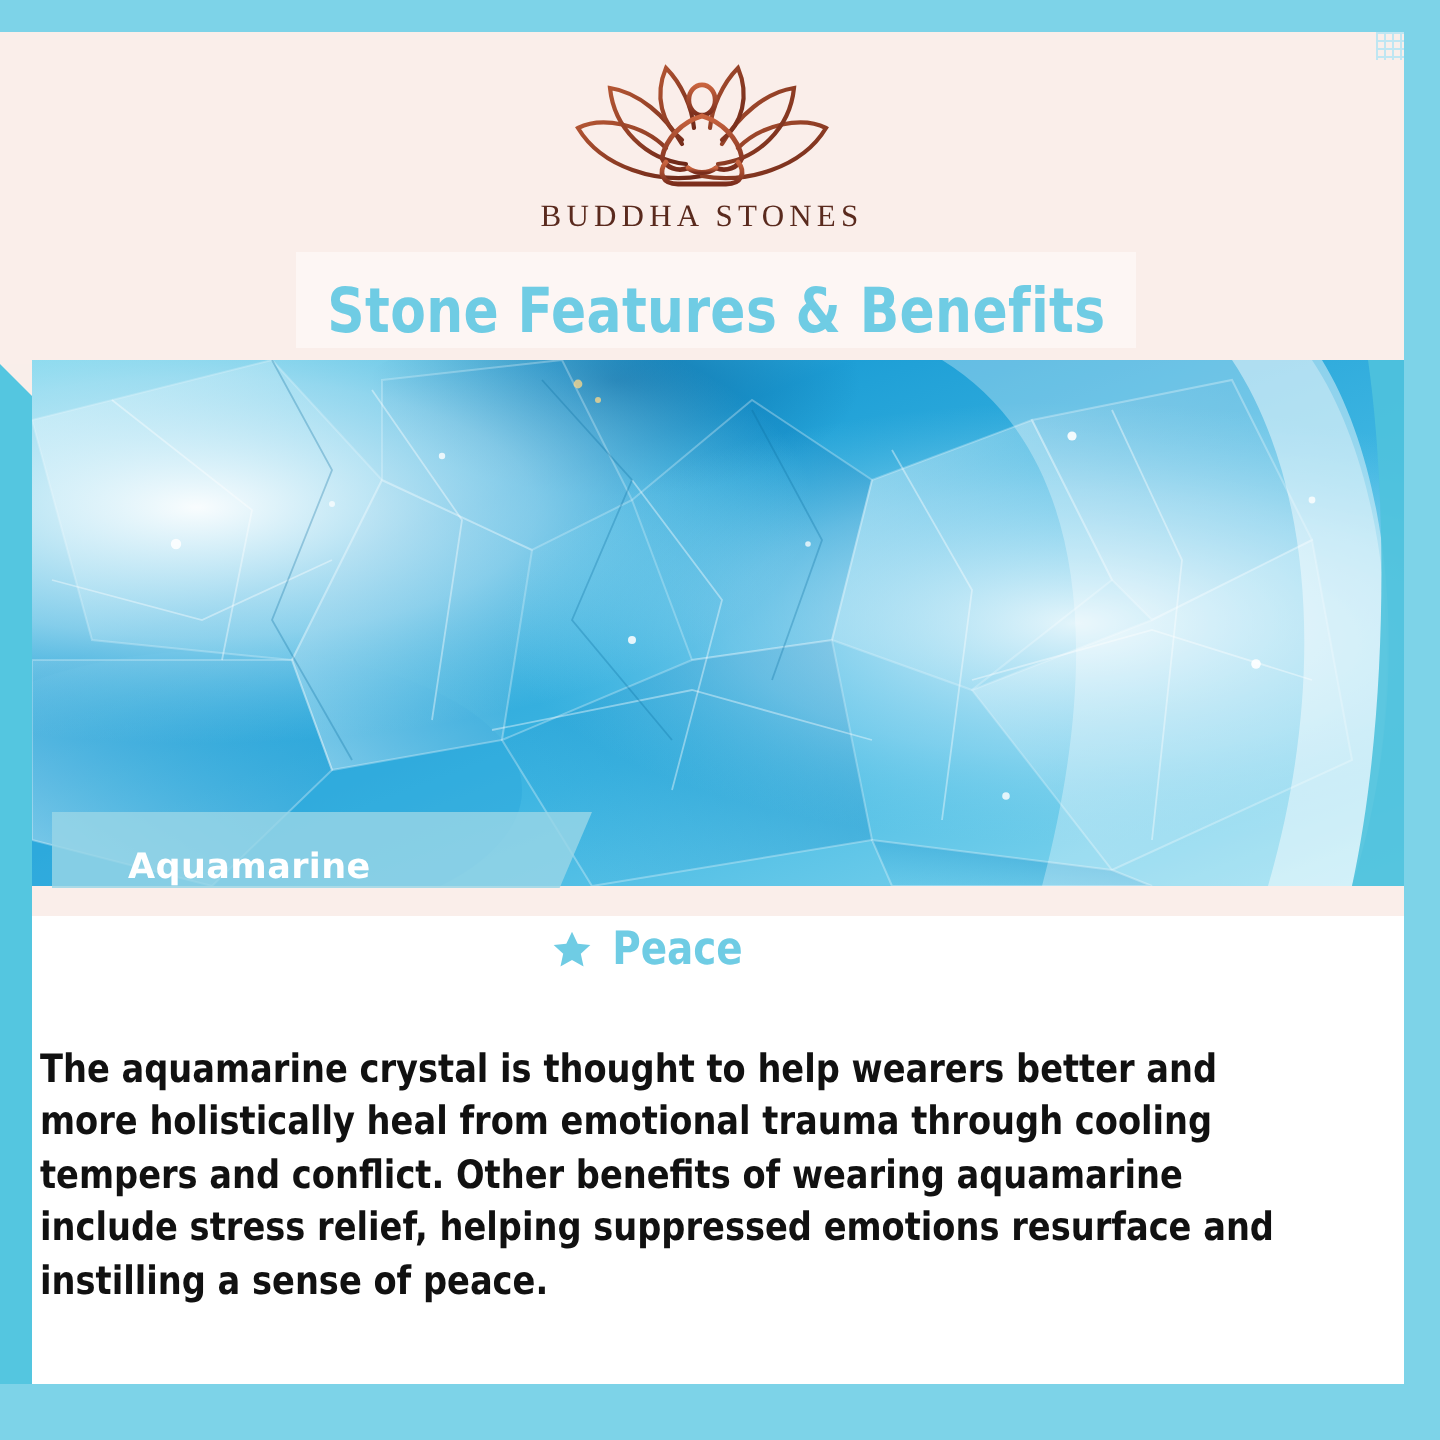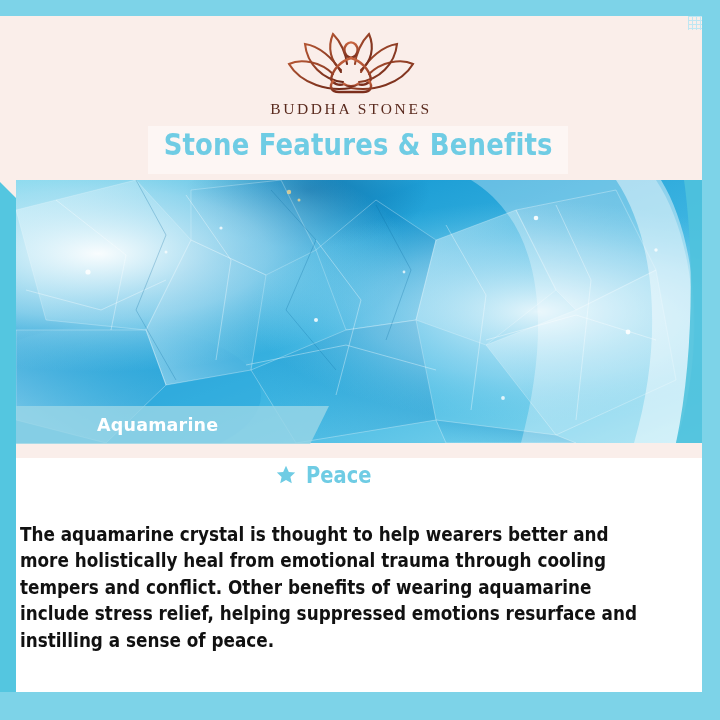--- a/index.html
+++ b/index.html
@@ -95,21 +95,21 @@
     font-weight: 400;
   }
 
   
   .title-box {
     position: absolute;
     left: 148px; top: 126px;
     width: 420px; height: 48px;
     background: #fdf6f4;
     display: flex;
-    align-items: flex-start;
+    align-items: flex-end;
     justify-content: center;
   }
   .title-text {
     font-family: "DejaVu Sans Condensed", "Liberation Sans Narrow", "Liberation Sans", sans-serif;
     font-size: 31px;
     font-weight: bold;
     color: #6fcce4;
     letter-spacing: 0.2px;
     transform: scaleX(0.93);
     white-space: nowrap;
@@ -120,27 +120,26 @@
     position: absolute;
     left: 16px; top: 180px;
     width: 686px; height: 263px;
     overflow: hidden;
     background: #2fa8d8;
   }
   .photo svg { display: block; }
 
   .photo-caption {
     position: absolute;
-    left: 15px; top: 406px;
+    left: 26px; top: 406px;
     width: 270px; height: 38px;
     background: rgba(152, 214, 230, 0.82);
     clip-path: polygon(0 0, 100% 0, 94% 100%, 0 100%);
     display: flex;
-    align-items: center;
-    padding-left: 44px;
+    align-items: flex-end;
   }
   .photo-caption span {
     font-family: "DejaVu Sans", sans-serif;
     font-size: 17.5px;
     font-weight: bold;
     color: #ffffff;
     padding-left: 38px;
     letter-spacing: 0.2px;
   }
 

